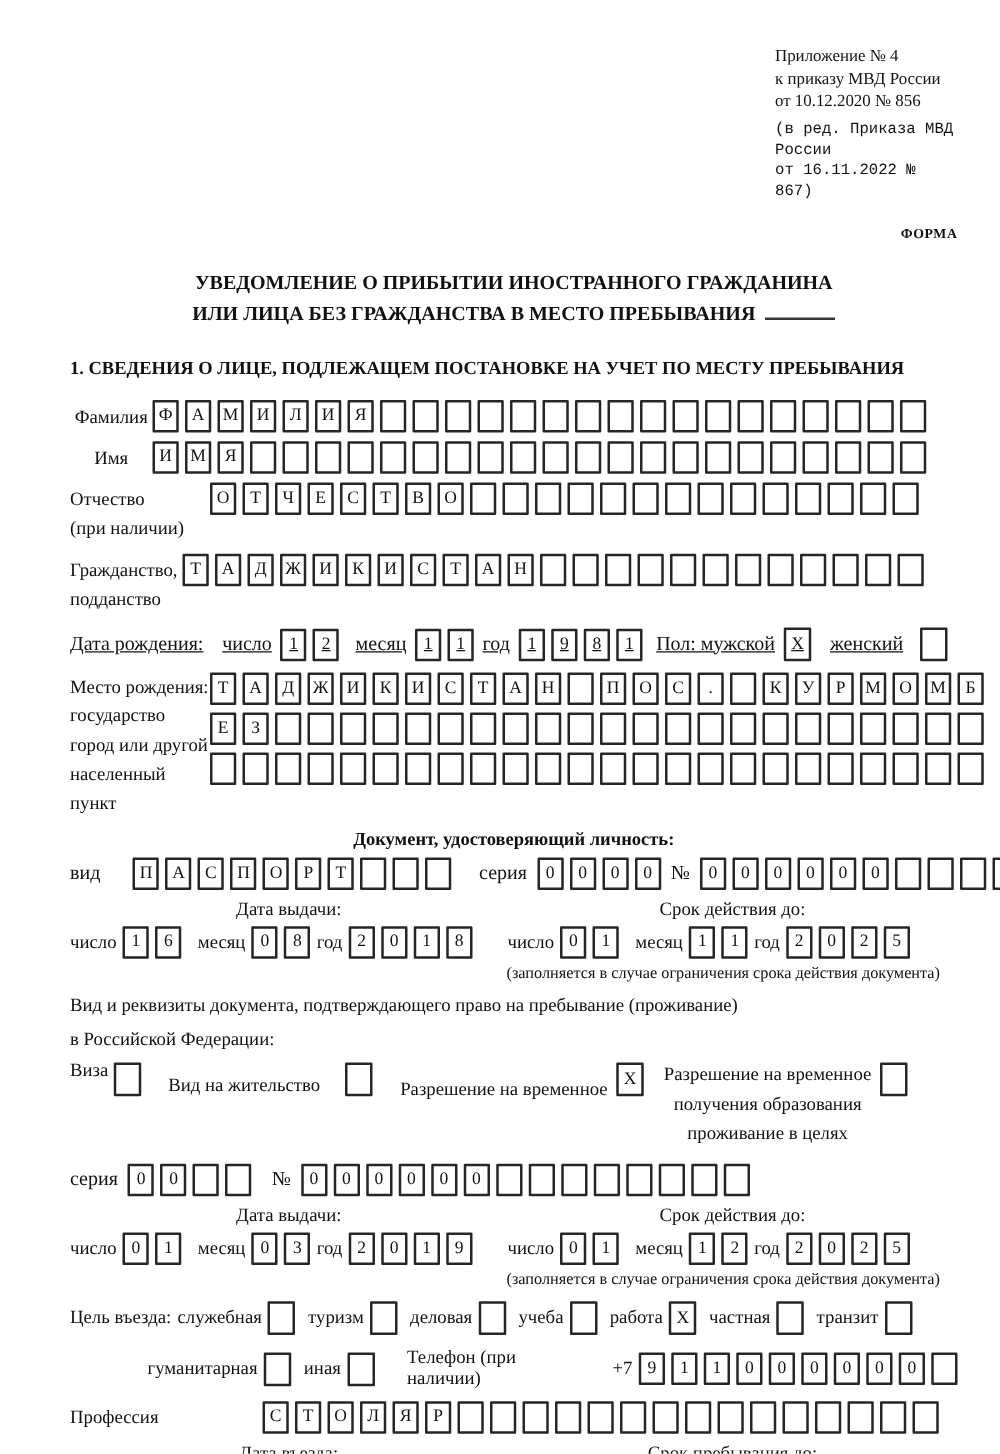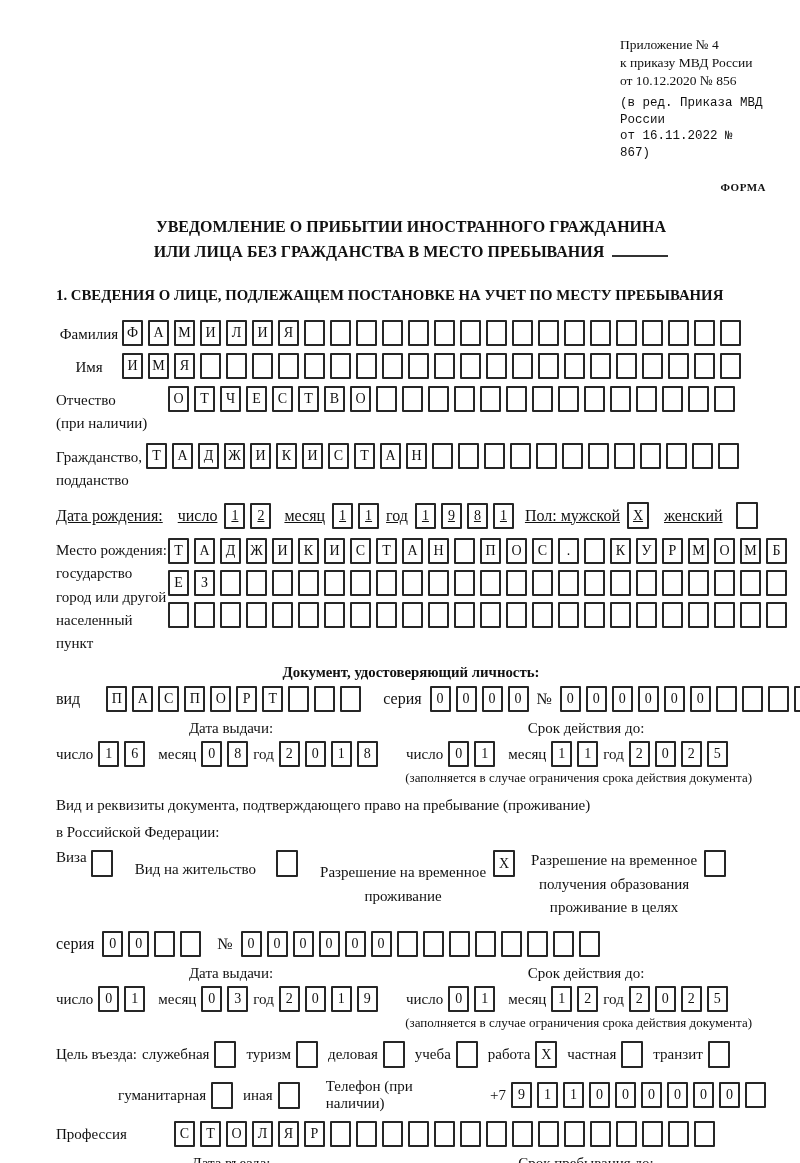--- a/index.html
+++ b/index.html
@@ -408,21 +408,20 @@
     <span>Виза</span>
     <span class="boxes chk" style="margin-left:4px;">
         <span class="cb"></span>
       </span>
     <span class="ml22">Вид на жительство</span>
     <span class="boxes chk" style="margin-left:20px;">
         <span class="cb"></span>
       </span>
     <div class="optml ml22">
       <div>Разрешение на временное</div>
-      <div>проживание</div>
     </div>
     <span class="boxes chk">
         <span class="cb">X</span>
       </span>
     <div class="optml ml16">
       <div>Разрешение на временное</div>
       <div>получения образования</div>
       <div>проживание в целях</div>
     </div>
     <span class="boxes chk">
@@ -555,21 +554,21 @@
         <span class="cb">0</span>
         <span class="cb">0</span>
         <span class="cb">0</span>
         <span class="cb">0</span>
         <span class="cb">0</span>
         <span class="cb">0</span>
         <span class="cb"></span>
       </span>
   </div>
 
-  <div class="rowc" style="margin-top:9px;">
+  <div class="rowc" style="margin-top:9px;gap:36px;">
     <span class="lbl" style="width:118px;padding-top:0;">Профессия</span>
     <span class="boxes">
         <span class="cb">С</span>
         <span class="cb">Т</span>
         <span class="cb">О</span>
         <span class="cb">Л</span>
         <span class="cb">Я</span>
         <span class="cb">Р</span>
         <span class="cb"></span>
         <span class="cb"></span>

